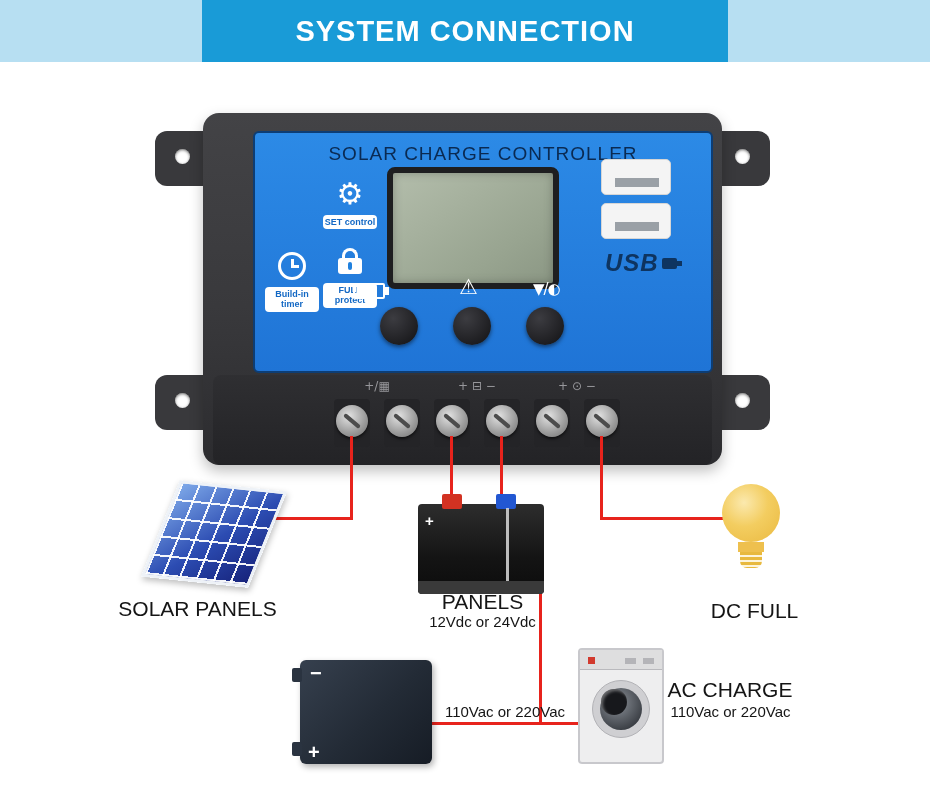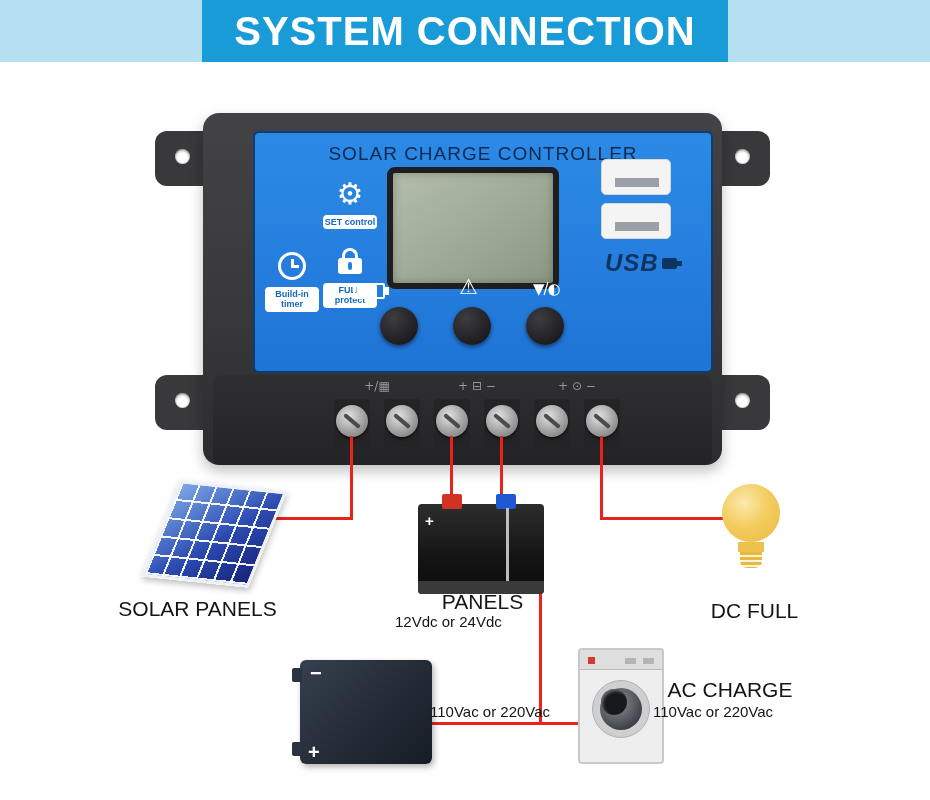--- a/index.html
+++ b/index.html
@@ -3,21 +3,21 @@
 <meta charset="utf-8">
 <style>
   * { margin:0; padding:0; box-sizing:border-box; }
   body { background:#fff; font-family:"Liberation Sans","DejaVu Sans",sans-serif; }
   .stage { position:relative; width:930px; height:800px; background:#ffffff; overflow:hidden; }
 
   
   .header-strip { position:absolute; left:0; top:0; width:930px; height:62px; background:#b7dff2; }
   .header-box { position:absolute; left:202px; top:0; width:526px; height:62px; background:#199bd7;
                 display:flex; align-items:center; justify-content:center; }
-  .header-title { color:#fff; font-size:40px; font-weight:800; letter-spacing:1px; }
+  .header-title { color:#fff; font-size:29px; font-weight:800; letter-spacing:1px; }
 
   
   .controller { position:absolute; left:155px; top:113px; width:615px; height:352px; }
   .flange { position:absolute; width:55px; height:55px; background:#39393c; }
   .flange.tl { left:0; top:18px; border-radius:12px 0 0 12px; }
   .flange.bl { left:0; top:262px; border-radius:12px 0 0 12px; }
   .flange.tr { left:560px; top:18px; border-radius:0 12px 12px 0; }
   .flange.br { left:560px; top:262px; border-radius:0 12px 12px 0; }
   .hole { position:absolute; width:15px; height:15px; border-radius:50%; background:#fff;
           box-shadow: inset 0 1px 3px rgba(0,0,0,.55); }
@@ -140,21 +140,21 @@
   .knob-g2 { position:absolute; right:8px; top:8px; width:11px; height:6px; background:#b4b4b8; }
   .door { position:absolute; left:12px; top:30px; width:58px; height:58px; border-radius:50%;
           background:#cfcfd2; border:1px solid #b2b2b6; }
   .door-mid { position:absolute; left:7px; top:7px; width:42px; height:42px; border-radius:50%;
               background:radial-gradient(circle at 40% 35%, #8d929a, #3b3f45 75%); }
   .door-glass { position:absolute; left:8px; top:8px; width:26px; height:26px; border-radius:50%;
                 background:#17181c; box-shadow: inset 2px 2px 3px rgba(255,255,255,.35); }
 
   
   .dlabel { position:absolute; color:#151515; font-size:21px; text-align:center; z-index:3; }
-  .dspec  { position:absolute; color:#151515; font-size:15px; text-align:left; z-index:3; }
+  .dspec  { position:absolute; color:#151515; font-size:15px; text-align:center; z-index:3; }
 </style>
 </head>
 <body>
 
 <div class="stage">
 
   <div class="header-strip"></div>
   <div class="header-box">
     <div class="header-title">SYSTEM CONNECTION</div>
   </div>

